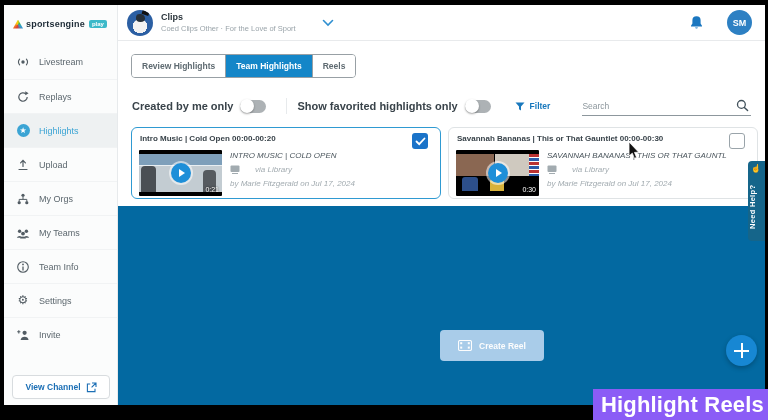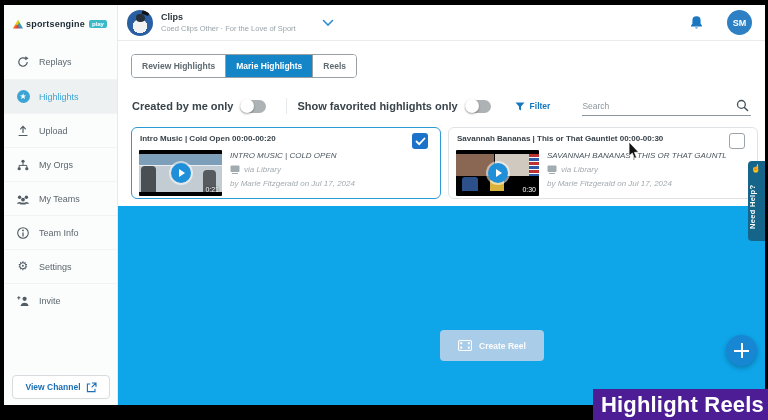--- a/index.html
+++ b/index.html
@@ -20,21 +20,21 @@
   .nav-item .lbl { font-size:9px; color:#5c676e; }
   .nav-item.active { background:#eef1f2; }
   .nav-item.active .lbl { color:#3ba4d4; }
   .ic { width:14px; height:14px; display:flex; align-items:center; justify-content:center; flex:0 0 14px; }
   .star-circle { width:13px; height:13px; border-radius:50%; background:#3ba4d4; color:#fff; font-size:8px; line-height:13px; text-align:center; }
   .gear-glyph { font-size:12px; color:#525c63; line-height:13px; }
   .view-channel { position:absolute; left:8px; bottom:6px; width:98px; height:24px; border:1px solid #d8dcdf; border-radius:4px; background:#fff; display:flex; align-items:center; justify-content:center; gap:5px; cursor:pointer; }
   .view-channel span { font-size:8.5px; font-weight:700; color:#1c6fb5; }
 
   
-  .main { position:absolute; left:114px; top:0; right:0; bottom:0; background:#0ea5e9; }
+  .main { position:absolute; left:114px; top:0; right:0; bottom:0; background:#0369a1; }
   .header { position:absolute; left:0; right:0; top:0; height:36px; background:#fff; border-bottom:1px solid #e8eaec; display:flex; align-items:center; }
   .team-avatar { width:26px; height:26px; border-radius:50%; margin-left:9px; background:radial-gradient(circle at 50% 62%, #f2f2f2 0 34%, #2b5fa3 35%); position:relative; overflow:hidden; flex:0 0 26px; cursor:pointer; }
   .team-avatar::before { content:""; position:absolute; left:9px; top:4px; width:9px; height:8px; background:#26303a; border-radius:45% 55% 50% 50%; }
   .team-avatar::after { content:""; position:absolute; right:4px; top:1px; width:7px; height:4px; background:#111; transform:rotate(18deg); }
   .head-text { margin-left:8px; }
   .head-title { font-size:9px; font-weight:700; color:#2b353c; }
   .head-sub { font-size:7.5px; color:#9aa4aa; margin-top:2px; }
   .chev { margin-left:26px; cursor:pointer; display:flex; }
   .header-right { margin-left:auto; display:flex; align-items:center; gap:23px; margin-right:13px; }
   .bell { cursor:pointer; display:flex; }
@@ -76,59 +76,68 @@
   .thumb .tl2 { position:absolute; left:0; top:4px; width:38px; height:22px; background:#8a6752; }
   .thumb .tr2 { position:absolute; left:39px; top:4px; width:34px; height:22px; background:#cfc9bf; }
   .thumb .shelf2 { position:absolute; right:0; top:4px; width:10px; height:22px; background:repeating-linear-gradient(180deg,#b33 0 3px,#fff 3px 4px,#2c5caa 4px 7px,#fff 7px 8px); }
   .thumb .bl2 { position:absolute; left:6px; bottom:5px; width:16px; height:14px; background:#2d4f8a; border-radius:3px 3px 0 0; }
   .thumb .br2 { position:absolute; left:34px; bottom:5px; width:14px; height:12px; background:#d8b23a; border-radius:3px 3px 0 0; }
   .play-btn { position:absolute; left:50%; top:50%; transform:translate(-50%,-50%); width:20px; height:20px; border-radius:50%; background:#1e8fd8; display:flex; align-items:center; justify-content:center; cursor:pointer; box-shadow:0 0 0 2px rgba(255,255,255,.55); }
   .play-tri { width:0; height:0; border-left:6px solid #fff; border-top:4px solid transparent; border-bottom:4px solid transparent; margin-left:2px; }
   .duration { position:absolute; right:3px; bottom:3px; color:#fff; font-size:7px; text-shadow:0 0 2px #000; }
   .card-body { position:absolute; left:98px; top:23px; right:30px;font-style:italic; }
   .card-name { font-size:8px; color:#4a555c; white-space:nowrap; overflow:hidden; }
-  .card-src { display:flex; align-items:center; gap:4px; margin-top:5px; }
+  .card-src { display:flex; align-items:center; gap:15px; margin-top:5px; }
   .card-src span { font-size:8px; color:#a2abb0; }
   .card-by { font-size:8px; color:#a2abb0; margin-top:5px; white-space:nowrap; }
 
   
   .btn-cancel { position:absolute; left:252px; top:328px; width:62px; height:27px; background:#fff; border:1px solid #eceeef; border-radius:4px; box-shadow:0 1px 3px rgba(0,0,0,.12); display:flex; align-items:center; justify-content:center; gap:6px; cursor:pointer; }
   .btn-cancel span { font-size:8.5px; font-weight:700; color:#2b3540; }
   .btn-create { position:absolute; left:322px; top:325px; width:104px; height:31px; background:#a9cce9; border:none; border-radius:4px; display:flex; align-items:center; justify-content:center; gap:7px; cursor:default; }
   .btn-create span { font-size:8.5px; font-weight:700; color:#fdfdfd; }
   .fab { position:absolute; left:608px; top:330px; width:31px; height:31px; border-radius:50%; background:#1787d3; box-shadow:0 2px 5px rgba(0,0,0,.25); cursor:pointer; }
   .fab::before, .fab::after { content:""; position:absolute; background:#fff; }
   .fab::before { left:8px; top:14.5px; width:15px; height:2px; }
   .fab::after { left:14.5px; top:8px; width:2px; height:15px; }
 
   
   .help-tab { position:absolute; right:0; top:156px; width:17px; height:80px; background:#15658a; border-radius:4px 0 0 4px; cursor:pointer; }
   .help-hand { position:absolute; top:3px; left:0; right:0; text-align:center; font-size:8px; color:#f4c430; }
   .help-text { position:absolute; top:14px; left:0; right:0; bottom:2px; writing-mode:vertical-rl; transform:rotate(180deg); font-size:7.5px; font-weight:700; color:#fff; text-align:center; letter-spacing:.3px; }
 
   
-  .caption { position:absolute; right:0; bottom:0; height:31px; background:#4c1d95; display:flex; align-items:center; padding:0 4px 0 8px; z-index:50; }
+  .caption { position:absolute; right:0; bottom:0; height:31px; background:#8b5cf6; display:flex; align-items:center; padding:0 4px 0 8px; z-index:50; }
   .caption span { color:#fff; font-size:22px; font-weight:700; letter-spacing:.2px; }
   .cursor { position:absolute; left:628px; top:142px; z-index:60; pointer-events:none; }
 
   svg { display:block; }
 </style>
 </head>
 <body>
 
 <div class="frame">
   <div class="app">
 
     <div class="sidebar">
       <div class="logo-row">
         <div class="logo-mark"></div>
         <span class="brand">sportsengine</span>
         <span class="play-badge">play</span>
       </div>
       <div class="nav">
+        <div class="nav-item">
+          <span class="ic">
+            <svg width="14" height="14" viewBox="0 0 14 14">
+                <circle cx="7" cy="7" r="1.7" fill="#525c63"></circle>
+                <path d="M3.6 4.2a4.4 4.4 0 0 0 0 5.6 M10.4 4.2a4.4 4.4 0 0 1 0 5.6" fill="none" stroke="#525c63" stroke-width="1.1" stroke-linecap="round"></path>
+              </svg>
+          </span>
+          <span class="lbl">Livestream</span>
+        </div>
         <div class="nav-item">
           <span class="ic">
             <svg width="14" height="14" viewBox="0 0 14 14">
                 <path d="M11.2 7a4.2 4.2 0 1 1-1.3-3" fill="none" stroke="#525c63" stroke-width="1.2"></path>
                 <polygon points="9.2,1.2 12.6,3.3 9.4,5.2" fill="#525c63"></polygon>
               </svg>
           </span>
           <span class="lbl">Replays</span>
         </div>
         <div class="nav-item active">
@@ -224,21 +233,21 @@
               </svg>
           </div>
           <div class="user-avatar">SM</div>
         </div>
       </div>
 
       <div class="panel">
 
         <div class="tabs">
           <div class="tab">Review Highlights</div>
-          <div class="tab active">Marie Highlights</div>
+          <div class="tab active">Team Highlights</div>
           <div class="tab">Reels</div>
         </div>
 
         <div class="filter-row">
           <span class="toggle-label">Created by me only</span>
           <div class="toggle">
               <div class="knob"></div>
             </div>
           <div class="vsep"></div>
           <span class="toggle-label">Show favorited highlights only</span>

